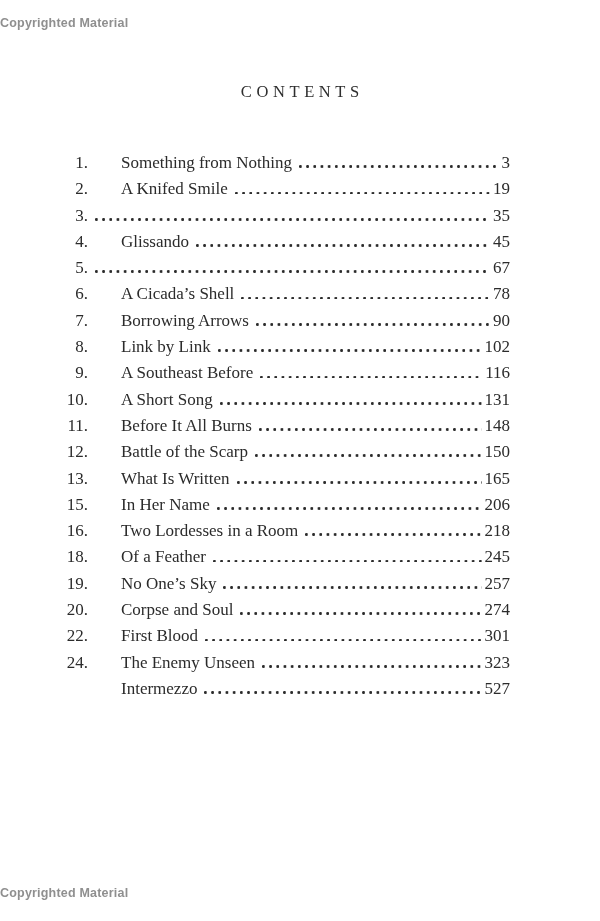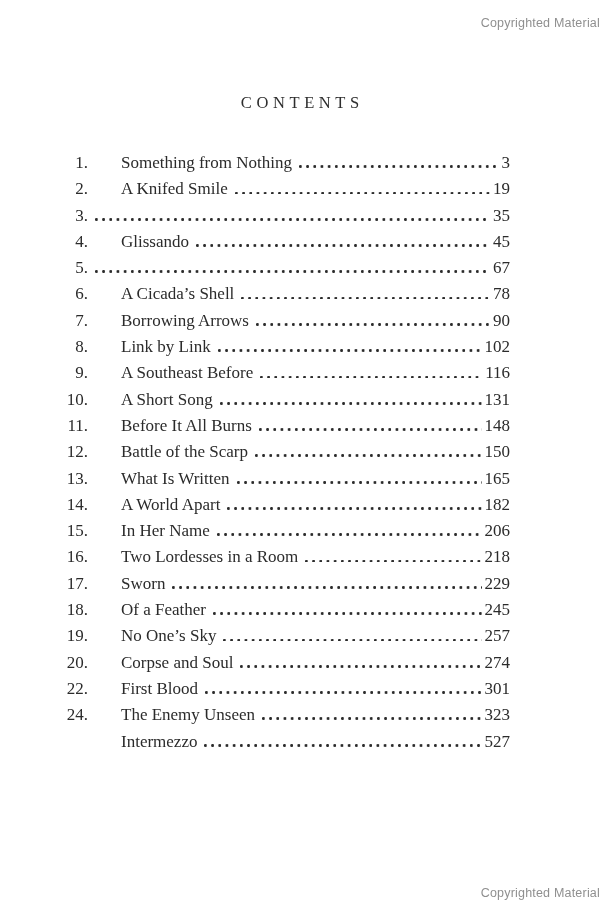--- a/index.html
+++ b/index.html
@@ -13,32 +13,32 @@
     height: 921px;
     background: #ffffff;
     font-family: "Liberation Serif", serif;
     color: #2b2b2b;
     overflow: hidden;
   }
   .copyright {
     position: absolute;
     left: 0;
     width: 100%;
-    text-align: right;
+    text-align: left;
     font-family: "Liberation Sans", sans-serif;
-    font-weight: 400;
+    font-weight: 700;
     font-size: 12.5px;
     letter-spacing: 0.2px;
     color: #8f8f8f;
   }
   .copyright.top { top: 16px; }
   .copyright.bottom { top: 886px; }
   .heading {
     position: absolute;
-    top: 93px;
+    top: 82px;
     left: 0;
     width: 100%;
     margin: 0;
     text-align: center;
     font-weight: 400;
     font-size: 16.5px;
     letter-spacing: 4.6px;
     text-indent: 4.6px;
     color: #2e2e2e;
   }
@@ -156,44 +156,32 @@
         <span class="leader"></span>
         <span class="pg">150</span>
       </div>
       <div class="row">
         <span class="num">13.</span>
         <span class="title">What Is Written</span>
         <span class="leader"></span>
         <span class="pg">165</span>
       </div>
       <div class="row">
-        <span class="num">14.</span>
-        <span class="title">A World Apart</span>
-        <span class="leader"></span>
-        <span class="pg">182</span>
-      </div>
-      <div class="row">
         <span class="num">15.</span>
         <span class="title">In Her Name</span>
         <span class="leader"></span>
         <span class="pg">206</span>
       </div>
       <div class="row">
         <span class="num">16.</span>
         <span class="title">Two Lordesses in a Room</span>
         <span class="leader"></span>
         <span class="pg">218</span>
       </div>
       <div class="row">
-        <span class="num">17.</span>
-        <span class="title">Sworn</span>
-        <span class="leader"></span>
-        <span class="pg">229</span>
-      </div>
-      <div class="row">
         <span class="num">18.</span>
         <span class="title">Of a Feather</span>
         <span class="leader"></span>
         <span class="pg">245</span>
       </div>
       <div class="row">
         <span class="num">19.</span>
         <span class="title">No One’s Sky</span>
         <span class="leader"></span>
         <span class="pg">257</span>

